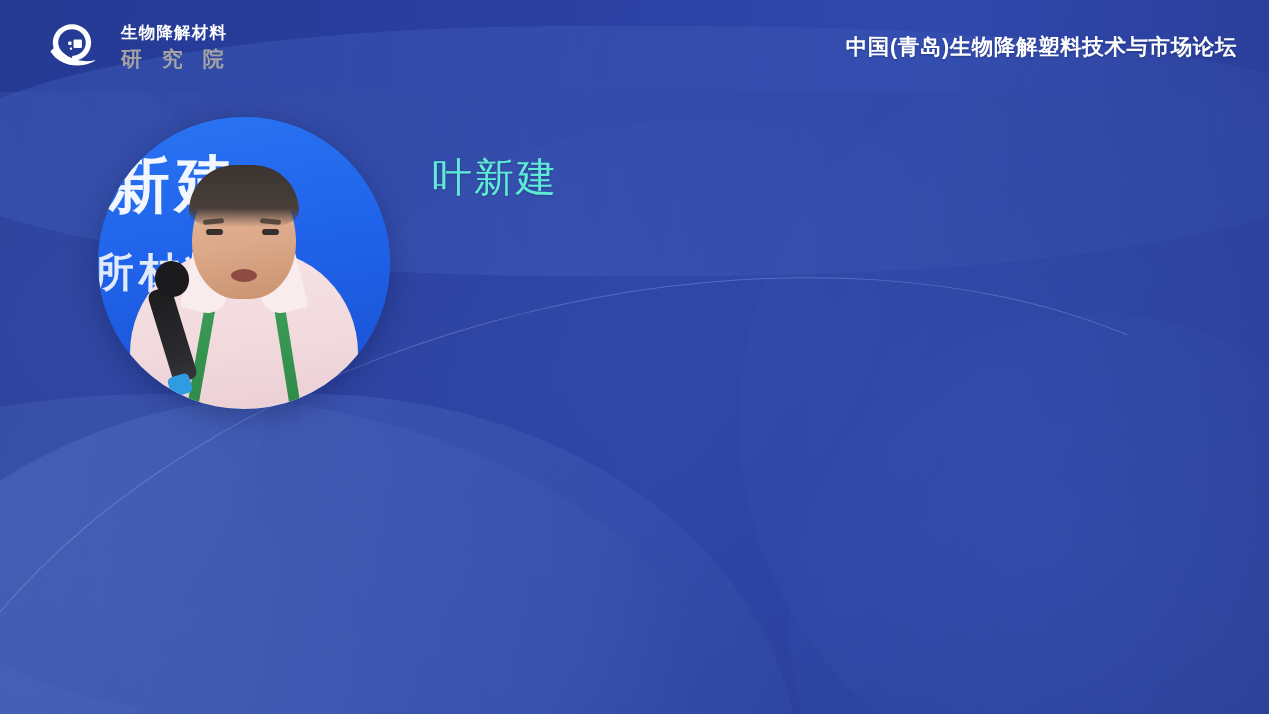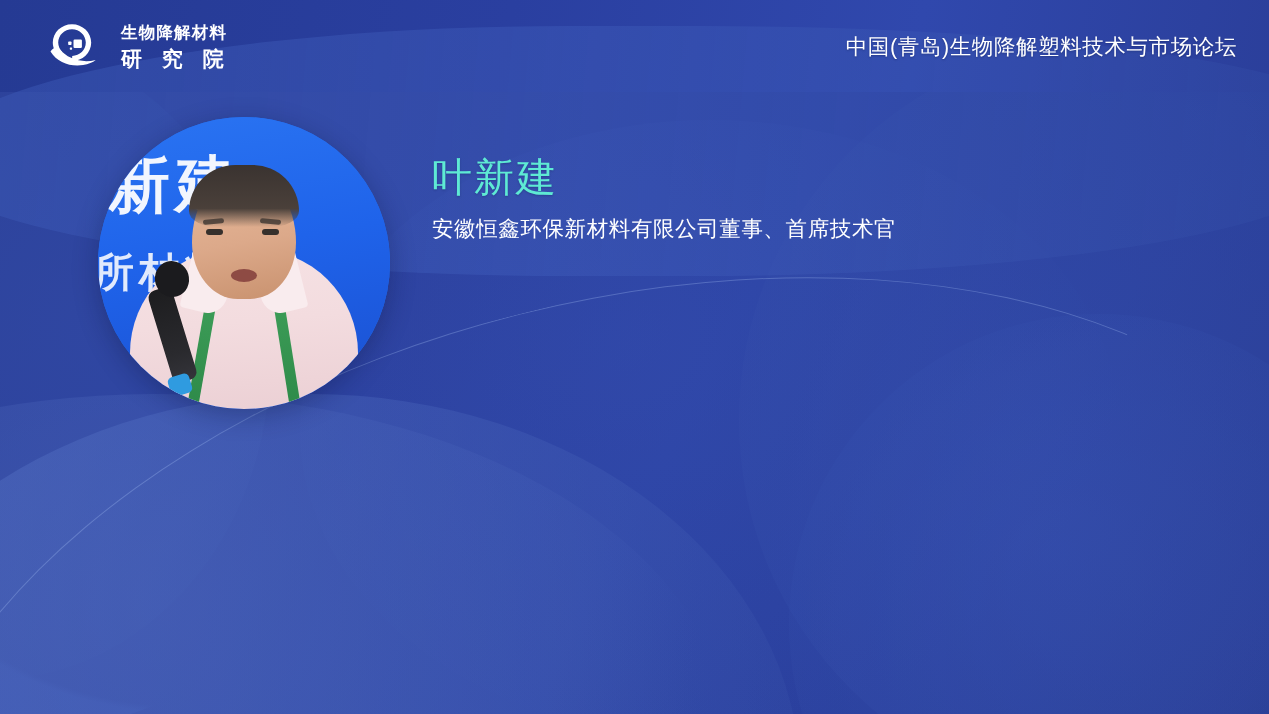--- a/index.html
+++ b/index.html
@@ -152,31 +152,31 @@
     padding-top: 1px;
   }
   .brand-line1 {
     color: #ffffff;
     font-size: 16.5px;
     font-weight: 700;
     letter-spacing: 1.2px;
     white-space: nowrap;
   }
   .brand-line2 {
-    color: #ffffff;
+    color: #a3a3a3;
     font-size: 21px;
     font-weight: 800;
     letter-spacing: 7px;
     margin-top: 7px;
     white-space: nowrap;
   }
   .forum-title {
     color: #ffffff;
     font-size: 21.5px;
-    font-weight: 400;
+    font-weight: 700;
     letter-spacing: 0.6px;
     white-space: nowrap;
     text-shadow: 0 1px 2px rgba(12,24,70,0.35);
   }
 
   
   .content {
     position: absolute;
     inset: 92px 0 0 0;
     z-index: 5;
@@ -438,17 +438,16 @@
         <div class="p-eye-r"></div>
         <div class="p-mouth"></div>
         <div class="p-mic-stick"></div>
         <div class="p-mic-head"></div>
         <div class="p-mic-tip"></div>
       </div>
     </div>
 
     <div class="info">
       <h1 class="speaker-name">叶新建</h1>
-      <div class="speaker-role">安徽恒鑫环保新材料有限公司董事、首席技术官</div>
     </div>
 
   </div>
 </div>
 
 </body></html>

